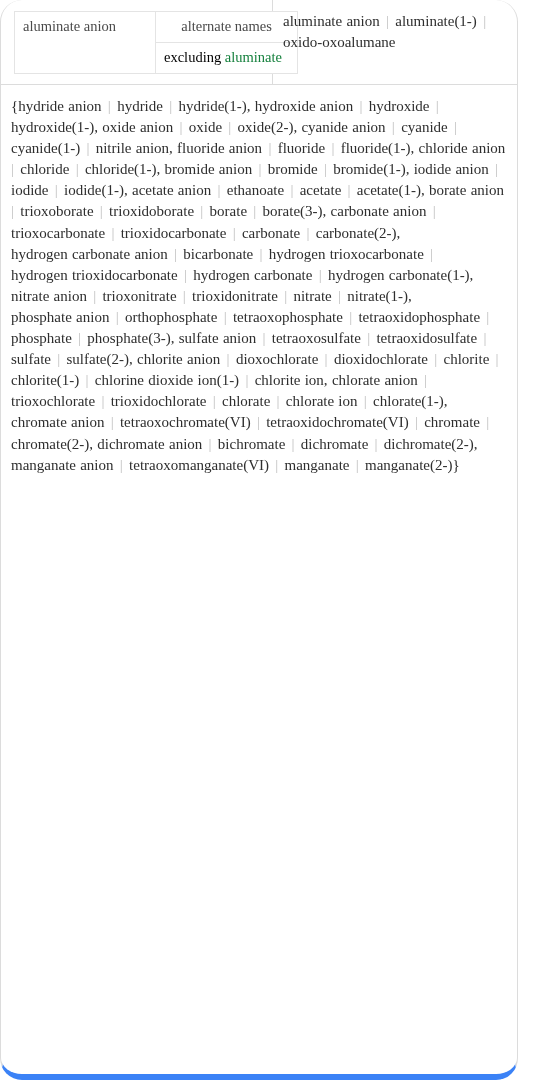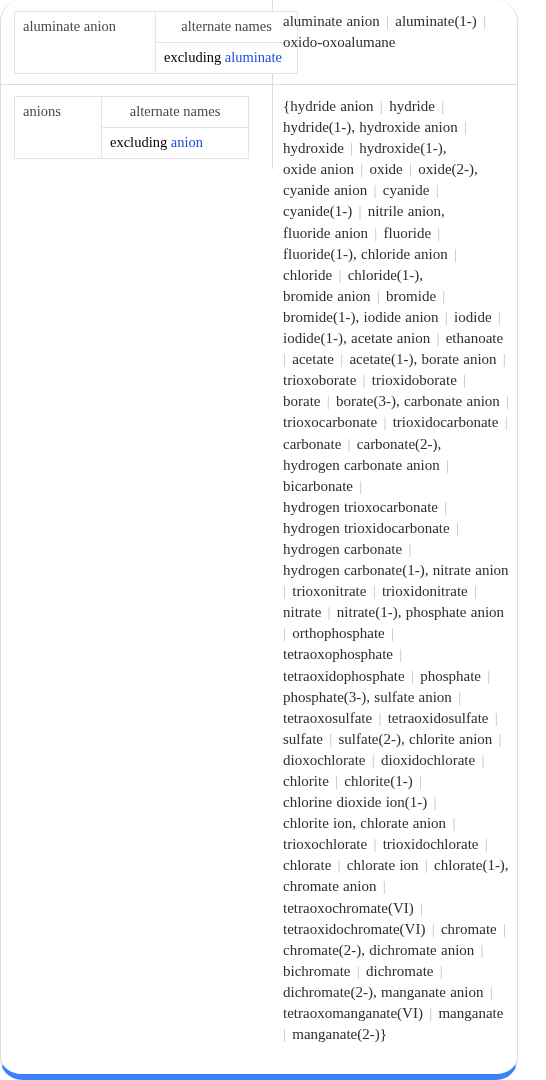--- a/index.html
+++ b/index.html
@@ -64,21 +64,21 @@
     color: #585858;
   }
   td.option-sel {
     color: #4a4a4a;
     text-align: center;
   }
   td.option-alt .dim {
     color: #000000;
   }
   td.option-alt .strong {
-    color: #1d4ed8;
+    color: #15803d;
   }
 
   
   .t1 { width: 249px; }
   .t1 .c1 { width: 124px; }
   .t1 .c2 { width: 125px; }
   .t1 td.subject { height: 44px; }
 
   
   .t2 { width: 200px; }
@@ -123,34 +123,18 @@
         </tr>
       </tbody>
         </table>
     </div>
     <div class="right-col">
       <div class="result" id="result-1"><span class="nowrapchunk">aluminate anion</span><span class="sep"> | </span><span class="nowrapchunk">aluminate(1-)</span><span class="sep"> | </span><span class="nowrapchunk">oxido-oxoalumane</span></div>
     </div>
   </div>
 
   <div class="pod-row">
-    <div class="left-col">
-      <table class="assume t2">
-        <tbody>
-            <tr>
-          <td class="subject c1" rowspan="2">anions</td>
-          <td class="option-sel c2">alternate names</td>
-        </tr>
-        <tr>
-          <td class="option-alt c2">
-            <span class="dim">excluding</span>
-            <span class="strong">anion</span>
-          </td>
-        </tr>
-      </tbody>
-        </table>
-    </div>
     <div class="right-col">
       <div class="result" id="result-2"><span class="brace">{</span><span class="nowrapchunk">hydride anion</span><span class="sep"> | </span><span class="nowrapchunk">hydride</span><span class="sep"> | </span><span class="nowrapchunk">hydride(1-),</span> <span class="nowrapchunk">hydroxide anion</span><span class="sep"> | </span><span class="nowrapchunk">hydroxide</span><span class="sep"> | </span><span class="nowrapchunk">hydroxide(1-),</span> <span class="nowrapchunk">oxide anion</span><span class="sep"> | </span><span class="nowrapchunk">oxide</span><span class="sep"> | </span><span class="nowrapchunk">oxide(2-),</span> <span class="nowrapchunk">cyanide anion</span><span class="sep"> | </span><span class="nowrapchunk">cyanide</span><span class="sep"> | </span><span class="nowrapchunk">cyanide(1-)</span><span class="sep"> | </span><span class="nowrapchunk">nitrile anion,</span> <span class="nowrapchunk">fluoride anion</span><span class="sep"> | </span><span class="nowrapchunk">fluoride</span><span class="sep"> | </span><span class="nowrapchunk">fluoride(1-),</span> <span class="nowrapchunk">chloride anion</span><span class="sep"> | </span><span class="nowrapchunk">chloride</span><span class="sep"> | </span><span class="nowrapchunk">chloride(1-),</span> <span class="nowrapchunk">bromide anion</span><span class="sep"> | </span><span class="nowrapchunk">bromide</span><span class="sep"> | </span><span class="nowrapchunk">bromide(1-),</span> <span class="nowrapchunk">iodide anion</span><span class="sep"> | </span><span class="nowrapchunk">iodide</span><span class="sep"> | </span><span class="nowrapchunk">iodide(1-),</span> <span class="nowrapchunk">acetate anion</span><span class="sep"> | </span><span class="nowrapchunk">ethanoate</span><span class="sep"> | </span><span class="nowrapchunk">acetate</span><span class="sep"> | </span><span class="nowrapchunk">acetate(1-),</span> <span class="nowrapchunk">borate anion</span><span class="sep"> | </span><span class="nowrapchunk">trioxoborate</span><span class="sep"> | </span><span class="nowrapchunk">trioxidoborate</span><span class="sep"> | </span><span class="nowrapchunk">borate</span><span class="sep"> | </span><span class="nowrapchunk">borate(3-),</span> <span class="nowrapchunk">carbonate anion</span><span class="sep"> | </span><span class="nowrapchunk">trioxocarbonate</span><span class="sep"> | </span><span class="nowrapchunk">trioxidocarbonate</span><span class="sep"> | </span><span class="nowrapchunk">carbonate</span><span class="sep"> | </span><span class="nowrapchunk">carbonate(2-),</span> <span class="nowrapchunk">hydrogen carbonate anion</span><span class="sep"> | </span><span class="nowrapchunk">bicarbonate</span><span class="sep"> | </span><span class="nowrapchunk">hydrogen trioxocarbonate</span><span class="sep"> | </span><span class="nowrapchunk">hydrogen trioxidocarbonate</span><span class="sep"> | </span><span class="nowrapchunk">hydrogen carbonate</span><span class="sep"> | </span><span class="nowrapchunk">hydrogen carbonate(1-),</span> <span class="nowrapchunk">nitrate anion</span><span class="sep"> | </span><span class="nowrapchunk">trioxonitrate</span><span class="sep"> | </span><span class="nowrapchunk">trioxidonitrate</span><span class="sep"> | </span><span class="nowrapchunk">nitrate</span><span class="sep"> | </span><span class="nowrapchunk">nitrate(1-),</span> <span class="nowrapchunk">phosphate anion</span><span class="sep"> | </span><span class="nowrapchunk">orthophosphate</span><span class="sep"> | </span><span class="nowrapchunk">tetraoxophosphate</span><span class="sep"> | </span><span class="nowrapchunk">tetraoxidophosphate</span><span class="sep"> | </span><span class="nowrapchunk">phosphate</span><span class="sep"> | </span><span class="nowrapchunk">phosphate(3-),</span> <span class="nowrapchunk">sulfate anion</span><span class="sep"> | </span><span class="nowrapchunk">tetraoxosulfate</span><span class="sep"> | </span><span class="nowrapchunk">tetraoxidosulfate</span><span class="sep"> | </span><span class="nowrapchunk">sulfate</span><span class="sep"> | </span><span class="nowrapchunk">sulfate(2-),</span> <span class="nowrapchunk">chlorite anion</span><span class="sep"> | </span><span class="nowrapchunk">dioxochlorate</span><span class="sep"> | </span><span class="nowrapchunk">dioxidochlorate</span><span class="sep"> | </span><span class="nowrapchunk">chlorite</span><span class="sep"> | </span><span class="nowrapchunk">chlorite(1-)</span><span class="sep"> | </span><span class="nowrapchunk">chlorine dioxide ion(1-)</span><span class="sep"> | </span><span class="nowrapchunk">chlorite ion,</span> <span class="nowrapchunk">chlorate anion</span><span class="sep"> | </span><span class="nowrapchunk">trioxochlorate</span><span class="sep"> | </span><span class="nowrapchunk">trioxidochlorate</span><span class="sep"> | </span><span class="nowrapchunk">chlorate</span><span class="sep"> | </span><span class="nowrapchunk">chlorate ion</span><span class="sep"> | </span><span class="nowrapchunk">chlorate(1-),</span> <span class="nowrapchunk">chromate anion</span><span class="sep"> | </span><span class="nowrapchunk">tetraoxochromate(VI)</span><span class="sep"> | </span><span class="nowrapchunk">tetraoxidochromate(VI)</span><span class="sep"> | </span><span class="nowrapchunk">chromate</span><span class="sep"> | </span><span class="nowrapchunk">chromate(2-),</span> <span class="nowrapchunk">dichromate anion</span><span class="sep"> | </span><span class="nowrapchunk">bichromate</span><span class="sep"> | </span><span class="nowrapchunk">dichromate</span><span class="sep"> | </span><span class="nowrapchunk">dichromate(2-),</span> <span class="nowrapchunk">manganate anion</span><span class="sep"> | </span><span class="nowrapchunk">tetraoxomanganate(VI)</span><span class="sep"> | </span><span class="nowrapchunk">manganate</span><span class="sep"> | </span><span class="nowrapchunk">manganate(2-)</span><span class="brace">}</span></div>
     </div>
   </div>
 
 </div>
 
 </body></html>

